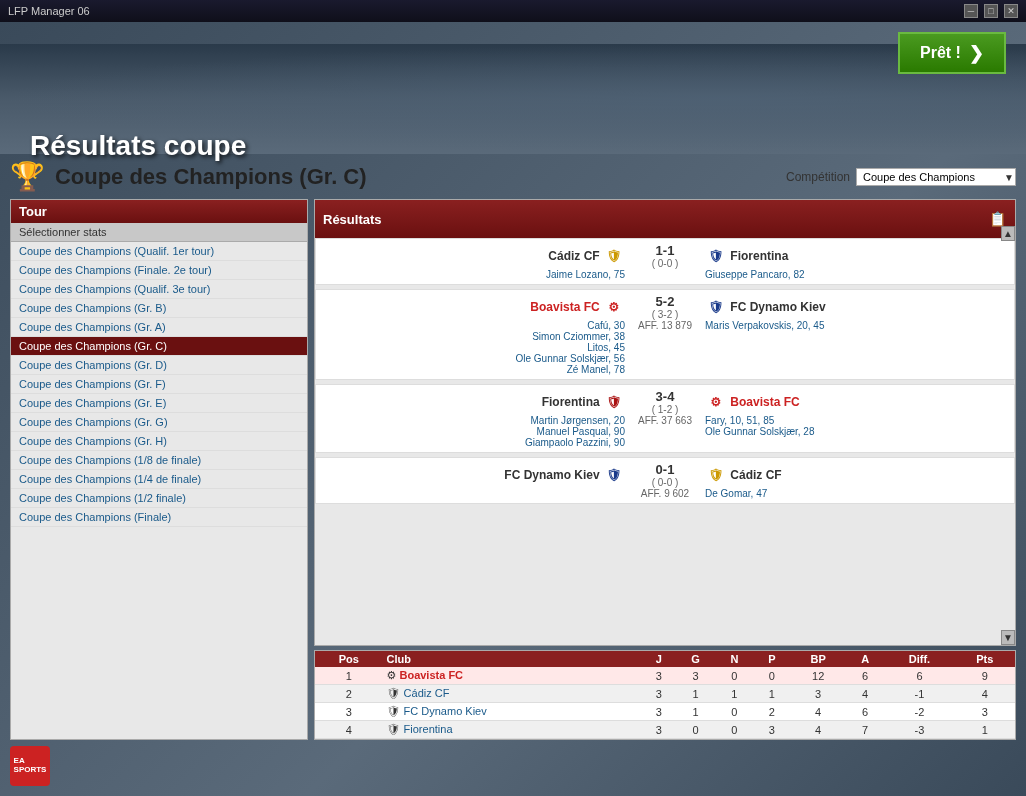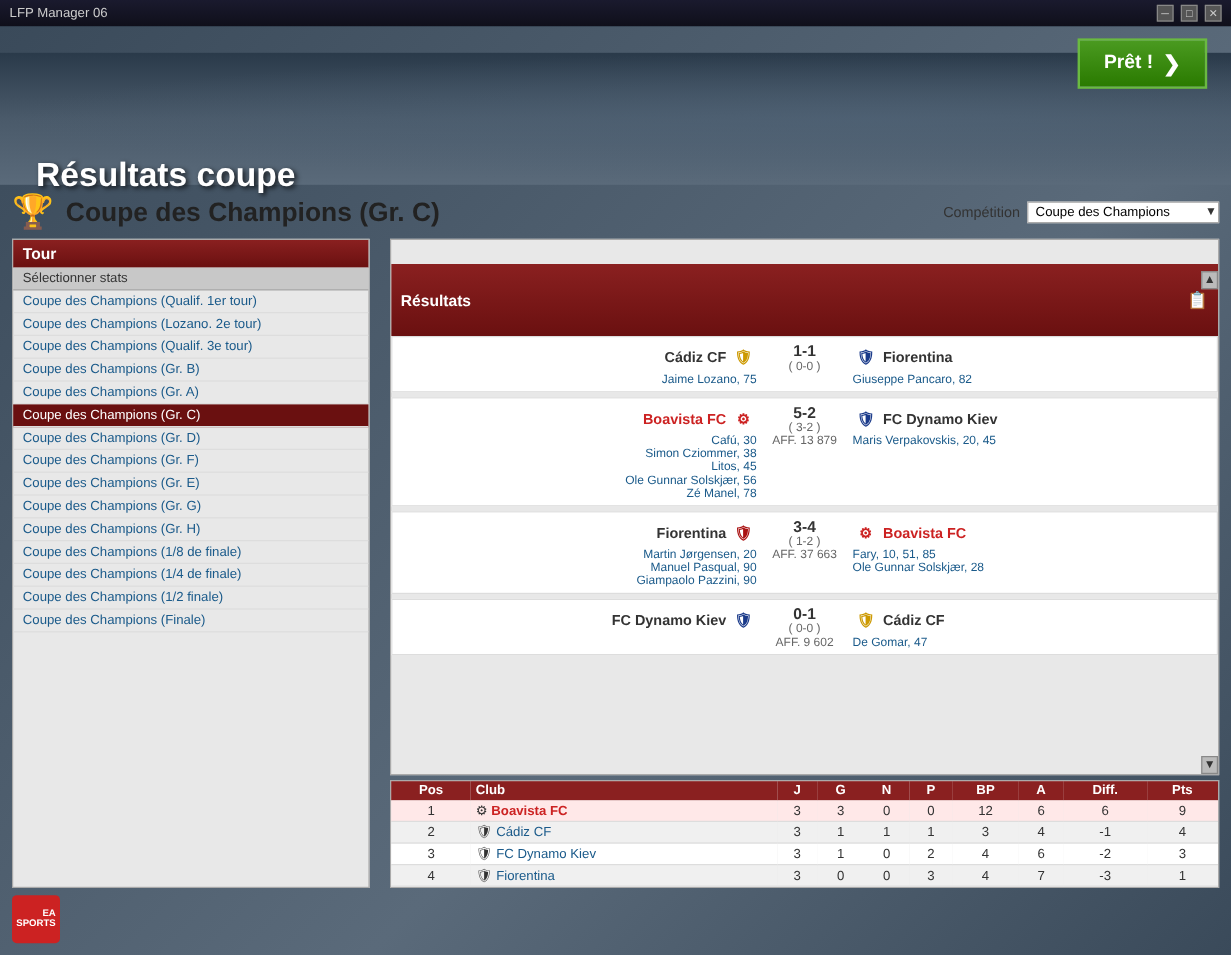--- a/index.html
+++ b/index.html
@@ -158,21 +158,21 @@
       right: 2px;
       top: 50%;
       transform: translateY(-50%);
       pointer-events: none;
       font-size: 10px;
     }
 
     
     .two-col {
       display: flex;
-      gap: 17px;
+      gap: 6px;
       height: calc(100% - 45px);
     }
 
     
     .left-panel {
       width: 298px;
       flex-shrink: 0;
       background: #e8e8e8;
       border: 1px solid #aaa;
     }
@@ -233,27 +233,26 @@
     .results-section {
       background: #e8e8e8;
       border: 1px solid #aaa;
       flex: 1;
       overflow: hidden;
       position: relative;
     }
     .results-header {
       background: linear-gradient(to bottom, #8a2020, #6a1010);
       color: white;
-      padding: 22px 8px;
+      padding: 11px 8px;
       font-weight: bold;
       font-size: 13px;
       display: flex;
       align-items: center;
       justify-content: space-between;
-      margin-top: 20px;
     }
     .results-scroll-icon {
       color: #ccc;
       font-size: 14px;
     }
     .results-content {
       padding: 0;
       overflow-y: auto;
       height: calc(100% - 26px);
     }
@@ -383,21 +382,21 @@
       width: 40px;
       height: 40px;
       background: #cc2222;
       border-radius: 4px;
       display: flex;
       align-items: center;
       justify-content: center;
       font-size: 8px;
       font-weight: bold;
       color: white;
-      text-align: right;
+      text-align: left;
       line-height: 1.1;
     }
 
     
     .scroll-up, .scroll-down {
       position: absolute;
       right: 0;
       width: 14px;
       background: #bbb;
       border: 1px solid #888;
@@ -457,21 +456,21 @@
     </div>
   </div>
 
   <div class="two-col">
 
     <div class="left-panel">
       <div class="panel-header">Tour</div>
       <div class="panel-subheader">Sélectionner stats</div>
       <ul class="tour-list">
         <li class="tour-item">Coupe des Champions (Qualif. 1er tour)</li>
-        <li class="tour-item">Coupe des Champions (Lozano. 2e tour)</li>
+        <li class="tour-item">Coupe des Champions (Finale. 2e tour)</li>
         <li class="tour-item">Coupe des Champions (Qualif. 3e tour)</li>
         <li class="tour-item">Coupe des Champions (Gr. B)</li>
         <li class="tour-item">Coupe des Champions (Gr. A)</li>
         <li class="tour-item active">Coupe des Champions (Gr. C)</li>
         <li class="tour-item">Coupe des Champions (Gr. D)</li>
         <li class="tour-item">Coupe des Champions (Gr. F)</li>
         <li class="tour-item">Coupe des Champions (Gr. E)</li>
         <li class="tour-item">Coupe des Champions (Gr. G)</li>
         <li class="tour-item">Coupe des Champions (Gr. H)</li>
         <li class="tour-item">Coupe des Champions (1/8 de finale)</li>

